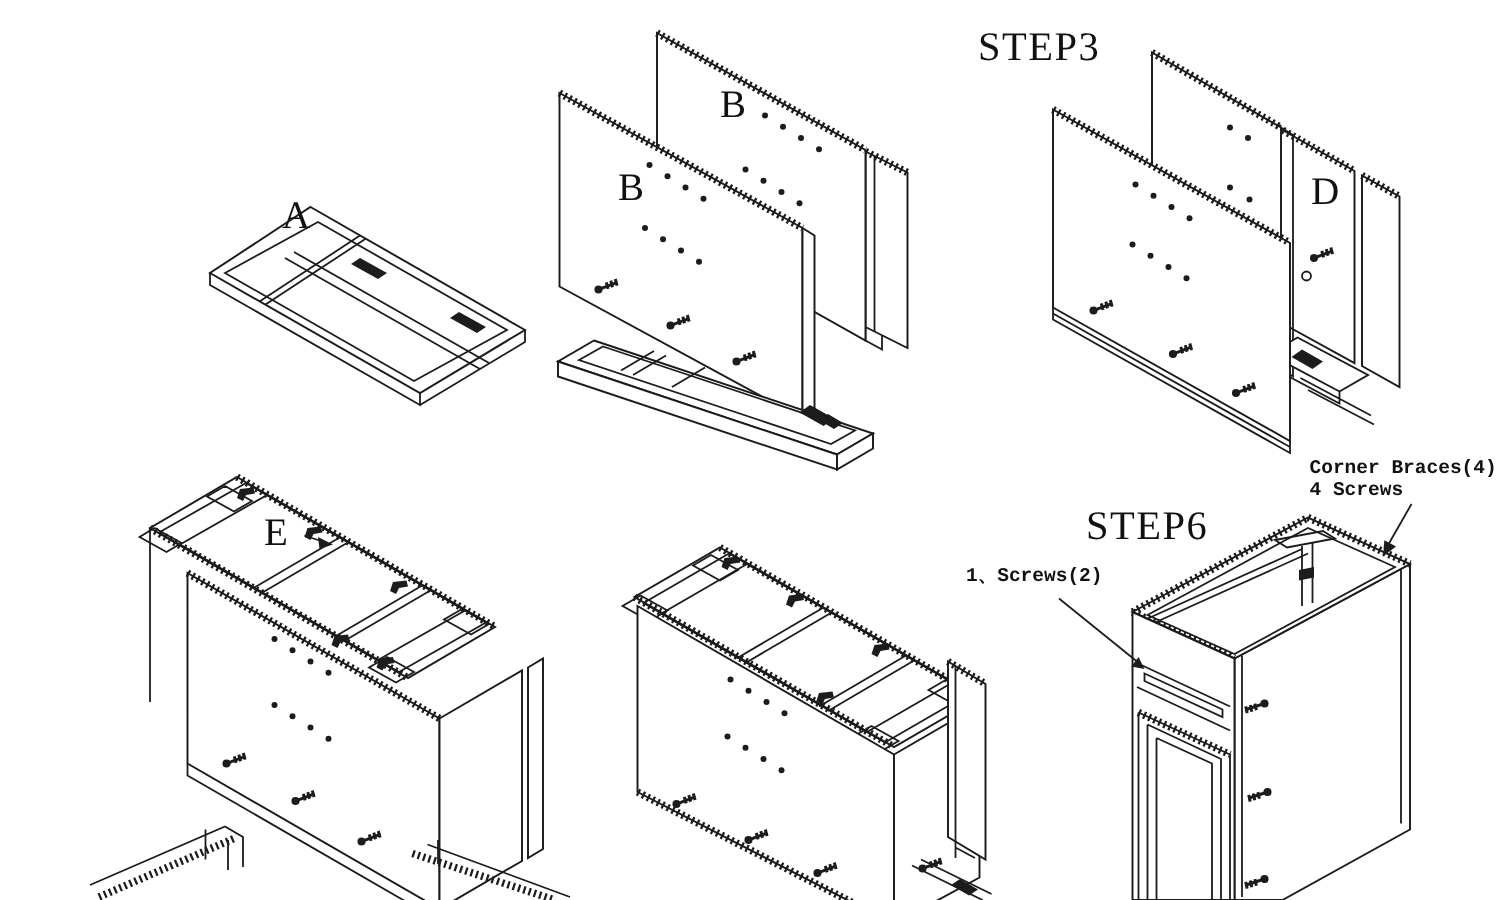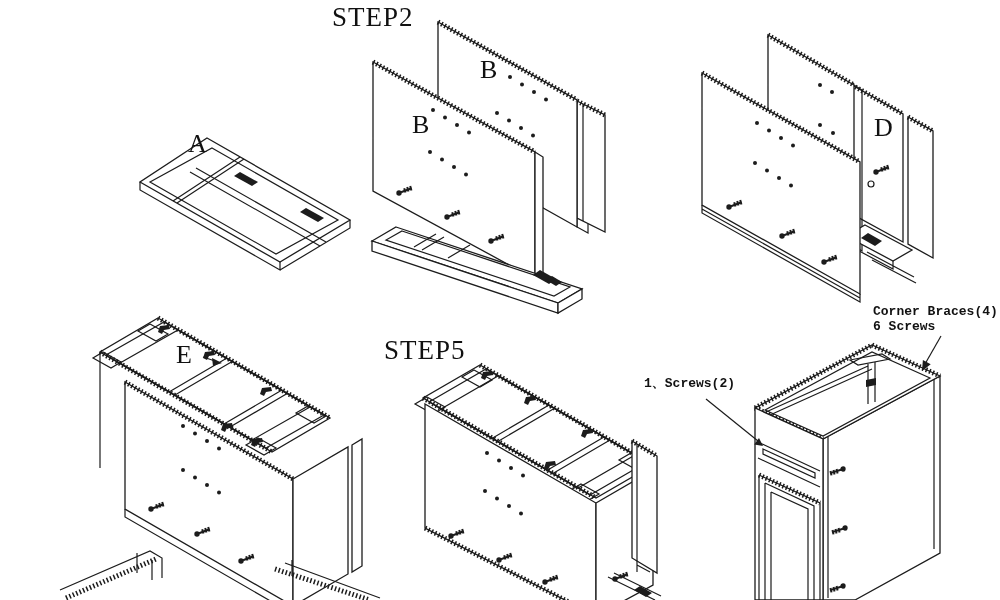--- a/index.html
+++ b/index.html
@@ -209,26 +209,26 @@
       <polygon class="blk" points="763,446 754.2,444.4 759,438"></polygon>
     </g>
   </g>
 
   <g>
     <line class="ln" x1="203" y1="357" x2="215" y2="361"></line>
     <polygon class="blk" points="222,363 212,358 213,366"></polygon>
   </g>
 </svg>
 
-<div class="step-label" style="left:332px;top:2px">STEP2</div>
-<div class="step-label" style="left:384px;top:335px">STEP5</div>
+<div class="step-label" style="left:652px;top:16px">STEP3</div>
+<div class="step-label" style="left:724px;top:335px">STEP6</div>
 
 <div class="part-label" style="left:188px;top:129px">A</div>
 <div class="part-label" style="left:480px;top:55px">B</div>
 <div class="part-label" style="left:412px;top:110px">B</div>
 <div class="part-label" style="left:874px;top:113px">D</div>
 <div class="part-label" style="left:176px;top:340px">E</div>
 
 <div class="note" style="left:873px;top:304px">Corner Braces(4)</div>
-<div class="note" style="left:873px;top:319px">6 Screws</div>
+<div class="note" style="left:873px;top:319px">4 Screws</div>
 <div class="note" style="left:644px;top:376px">1、Screws(2)</div>
 
 </div>
 
 </body></html>

